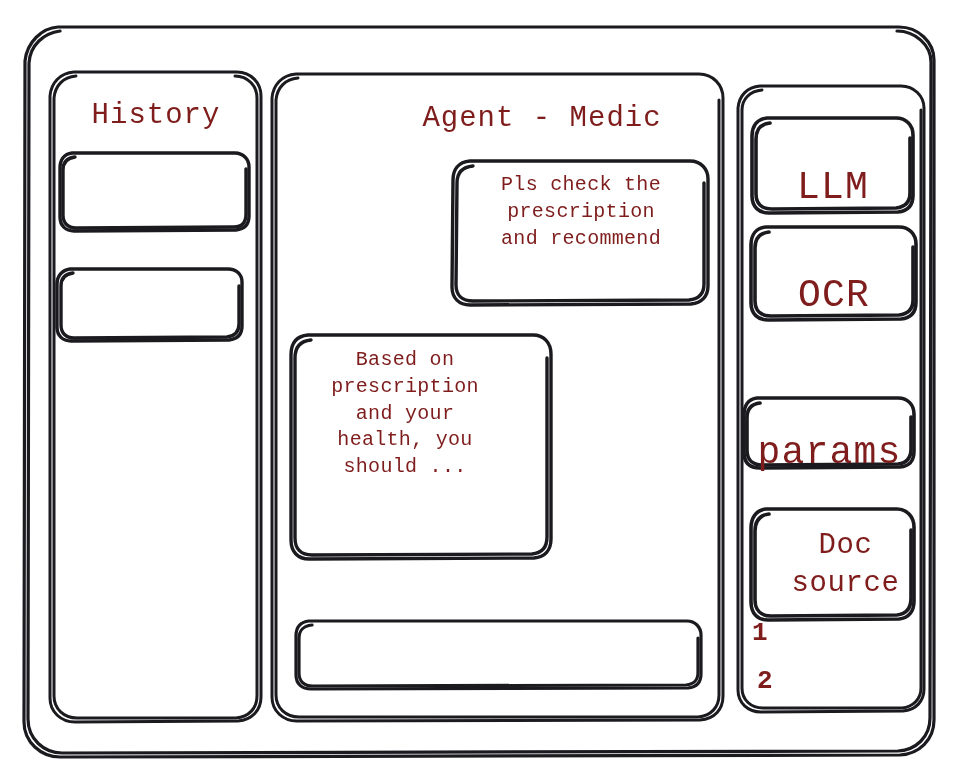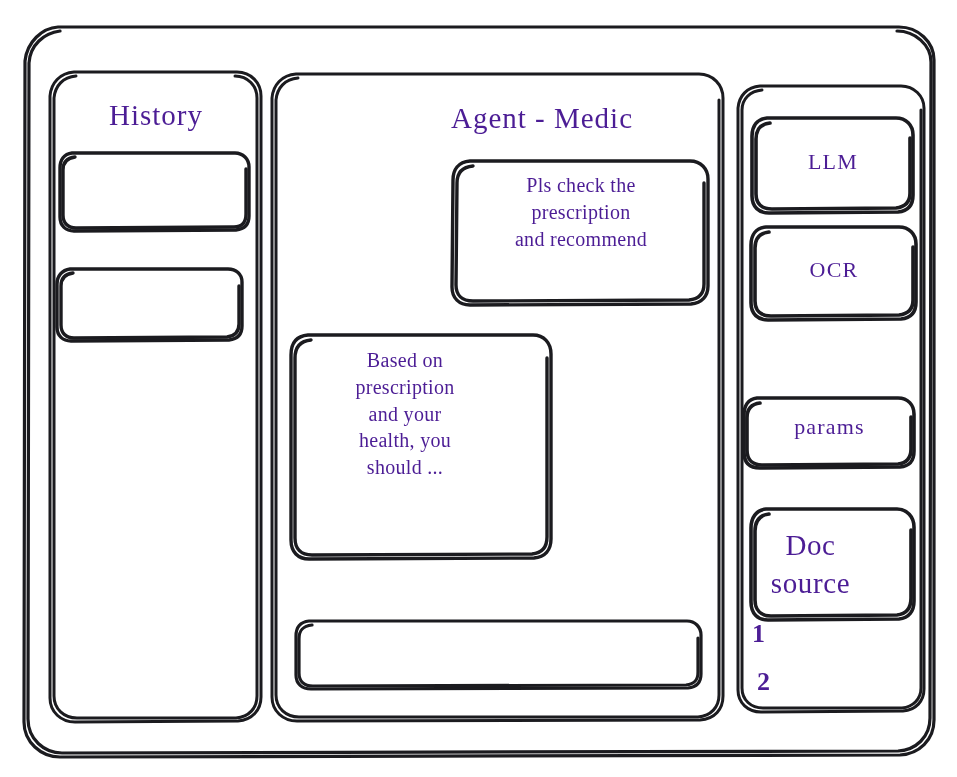--- a/index.html
+++ b/index.html
@@ -26,22 +26,22 @@
     position: absolute;
     left: 0; top: 0;
     width: 957px;
     height: 777px;
     pointer-events: none;
   }
 
   
   .lbl {
     position: absolute;
-    color: #4c1d95;
-    font-family: Liberation Serif, serif;
+    color: #7f1d1d;
+    font-family: Liberation Mono, monospace;
     font-weight: 400;
     letter-spacing: 0.5px;
     text-align: center;
     white-space: pre-line;
     line-height: 1.28;
     user-select: none;
   }
 
   .panel-title {
     font-size: 29px;
@@ -49,23 +49,24 @@
     letter-spacing: 1px;
   }
 
   .bubble-text {
     font-size: 20px;
     line-height: 1.34;
     letter-spacing: 0.3px;
   }
 
   .chip-text {
-    font-size: 22px;
+    font-size: 38px;
     font-weight: 500;
     letter-spacing: 1.2px;
+    margin-top: 16px;
   }
 
   .chip-text-2 {
     font-size: 29px;
     font-weight: 500;
     letter-spacing: 0.6px;
     line-height: 1.3;
   }
 
   .list-num {
@@ -207,20 +208,20 @@
   <div class="hit lbl bubble-text" style="left:296px; top:640px; width:406px; text-align:left; padding-left:16px; box-sizing:border-box;" placeholder=""></div>
 
   <div class="hit" style="left:738px; top:86px; width:187px; height:627px;"></div>
 
   <div class="lbl chip-text" style="left:752px; top:148px; width:162px;">LLM</div>
 
   <div class="lbl chip-text" style="left:751px; top:256px; width:166px;">OCR</div>
 
   <div class="lbl chip-text" style="left:744px; top:413px; width:171px;">params</div>
 
-  <div class="lbl chip-text-2" style="left:716px; top:527px; width:189px;">Doc
+  <div class="lbl chip-text-2" style="left:751px; top:527px; width:189px;">Doc
 source</div>
 
   <div class="lbl list-num" style="left:752px; top:617px; width:40px;">1</div>
 
   <div class="lbl list-num" style="left:757px; top:665px; width:40px;">2</div>
 
 </div>
 
 </body></html>

